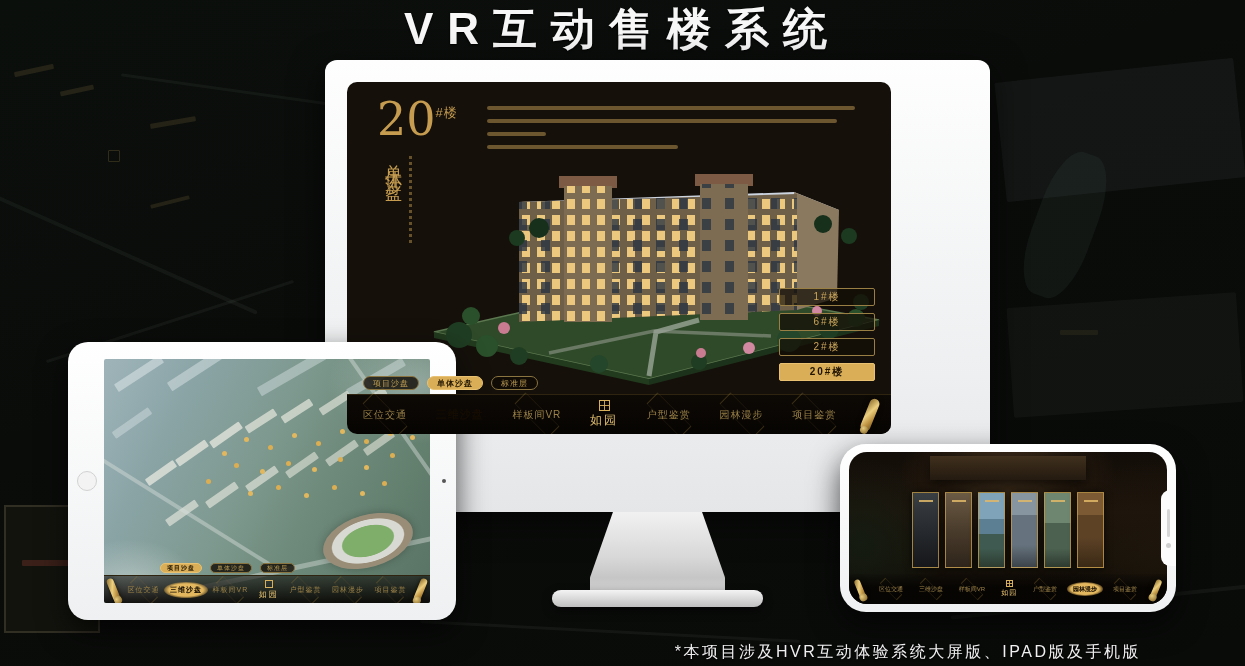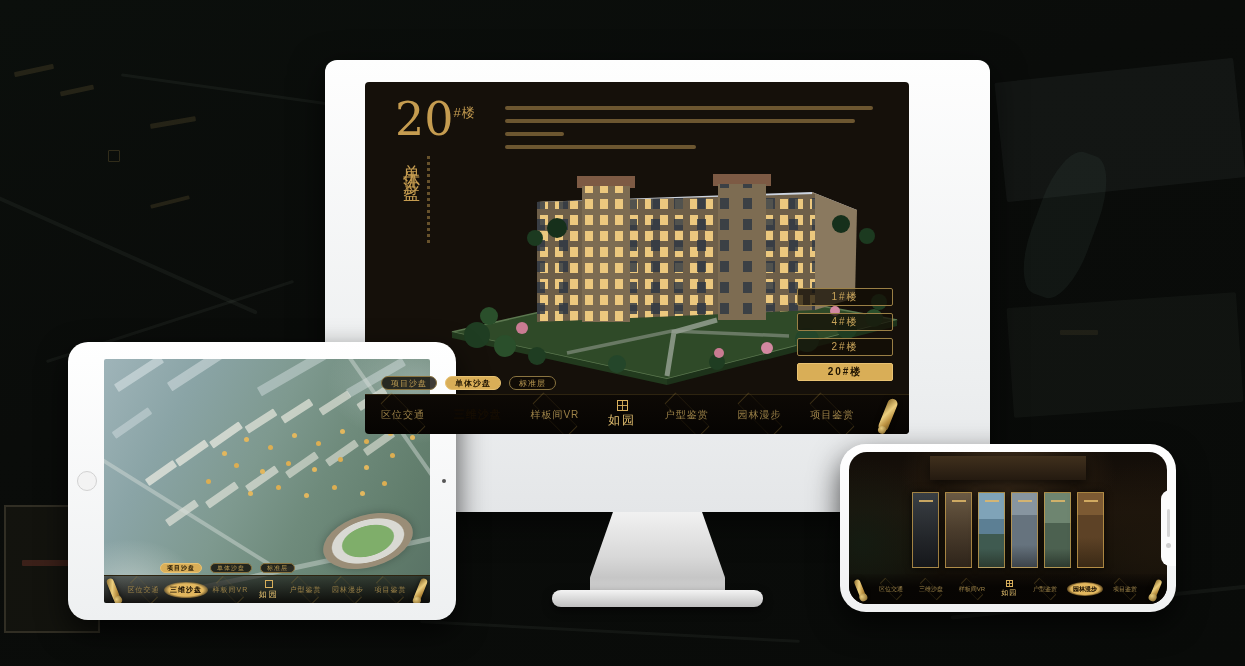--- a/index.html
+++ b/index.html
@@ -21,22 +21,22 @@
   .page-title{position:absolute;top:0;left:0;right:0;height:58px;line-height:58px;
     text-align:center;color:#f7f7f7;font-size:44px;font-weight:bold;letter-spacing:14px;
     text-shadow:0 1px 2px #000}
   .footnote{position:absolute;right:104px;bottom:3px;color:#f0f0f0;font-size:16px;
     letter-spacing:2.5px;text-shadow:0 1px 2px #000}
 
   
   .monitor{position:absolute;left:325px;top:60px;width:665px;height:452px;
     background:linear-gradient(#fefefe,#edeff0 70%,#e4e6e8);border-radius:12px;
     box-shadow:0 10px 34px rgba(0,0,0,.65)}
-  .monitor-screen{position:absolute;left:40px;top:22px;width:544px;height:352px;
-    background:#15100a;overflow:hidden;border-radius:4px}
+  .monitor-screen{position:absolute;left:22px;top:22px;width:544px;height:352px;
+    background:#15100a;overflow:hidden;border-radius:10px}
   .monitor-stand{position:absolute;left:590px;top:512px;width:135px;height:82px;
     background:linear-gradient(#f1f1f1,#d8d8d8 55%,#c6c6c6 80%,#d2d2d2);
     clip-path:polygon(17% 0,83% 0,100% 80%,100% 100%,0 100%,0 80%)}
   .monitor-base{position:absolute;left:552px;top:590px;width:211px;height:17px;
     background:linear-gradient(#f4f4f4,#bfbfbf);border-radius:9px/8px;
     box-shadow:0 4px 10px rgba(0,0,0,.55)}
 
   
   .h-num{font-family:"DejaVu Serif",serif;font-size:46px;line-height:1;color:#c59c50}
   .h-suffix{font-size:13px;color:#c59c50;vertical-align:18px;letter-spacing:1px}
@@ -154,20 +154,21 @@
     <div class="bg-el bg-plaque" style="left:4px;top:505px;width:96px;height:128px"></div>
     <div class="bg-el bg-dash" style="left:22px;top:560px;width:56px;height:6px;background:rgba(180,70,60,.25)"></div>
     <div class="bg-el bg-block" style="left:1000px;top:70px;width:240px;height:120px;transform:rotate(-6deg)"></div>
     <div class="bg-el bg-river" style="left:1035px;top:150px;width:60px;height:150px;transform:rotate(20deg)"></div>
     <div class="bg-el bg-block" style="left:1010px;top:300px;width:230px;height:110px;transform:rotate(-4deg);background:rgba(205,225,212,.04)"></div>
     <div class="bg-el bg-dash" style="left:1060px;top:330px;width:38px;height:5px;opacity:.6"></div>
     <div class="bg-el bg-road" style="left:950px;top:600px;width:300px;height:4px;transform:rotate(-6deg)"></div>
     <div class="bg-el bg-road" style="left:420px;top:630px;width:380px;height:3px;transform:rotate(3deg)"></div>
   </div>
 
+  <div class="page-title">VR互动售楼系统</div>
 
   <div class="monitor">
     <div class="monitor-screen">
 
       <div class="abs" style="left:30px;top:14px">
         <span class="h-num">20</span><span class="h-suffix">#楼</span>
       </div>
       <div class="abs h-sub" style="left:36px;top:68px">单体沙盘</div>
       <div class="abs h-sub-en" style="left:62px;top:74px"></div>
 
@@ -223,21 +224,21 @@
           <circle cx="300" cy="230" r="8" fill="#1f3d22"></circle>
 
         <circle cx="105" cy="196" r="6" fill="#c97b92"></circle>
           <circle cx="350" cy="216" r="6" fill="#d288a0"></circle>
         <circle cx="302" cy="221" r="5" fill="#c97b92"></circle>
           <circle cx="418" cy="179" r="5" fill="#d288a0"></circle>
       </svg>
 
       <div class="floor-btns">
         <div class="fbtn">1#楼</div>
-        <div class="fbtn">4#楼</div>
+        <div class="fbtn">6#楼</div>
         <div class="fbtn">2#楼</div>
         <div class="fbtn active">20#楼</div>
       </div>
 
       <div class="subtabs" style="left:16px;bottom:44px">
         <div class="stab">项目沙盘</div>
         <div class="stab active">单体沙盘</div>
         <div class="stab">标准层</div>
       </div>
 
@@ -338,13 +339,14 @@
         <div class="nitem"><span class="dia"></span><span>项目鉴赏</span></div>
         <div class="scroll-icon" style="width:6px;height:20px"></div>
       </div>
     </div>
     <div class="notch">
       <span class="slit"></span>
       <span class="ndot"></span>
     </div>
   </div>
 
+  <div class="footnote">*本项目涉及HVR互动体验系统大屏版、IPAD版及手机版</div>
 </div>
 
 </body></html>

